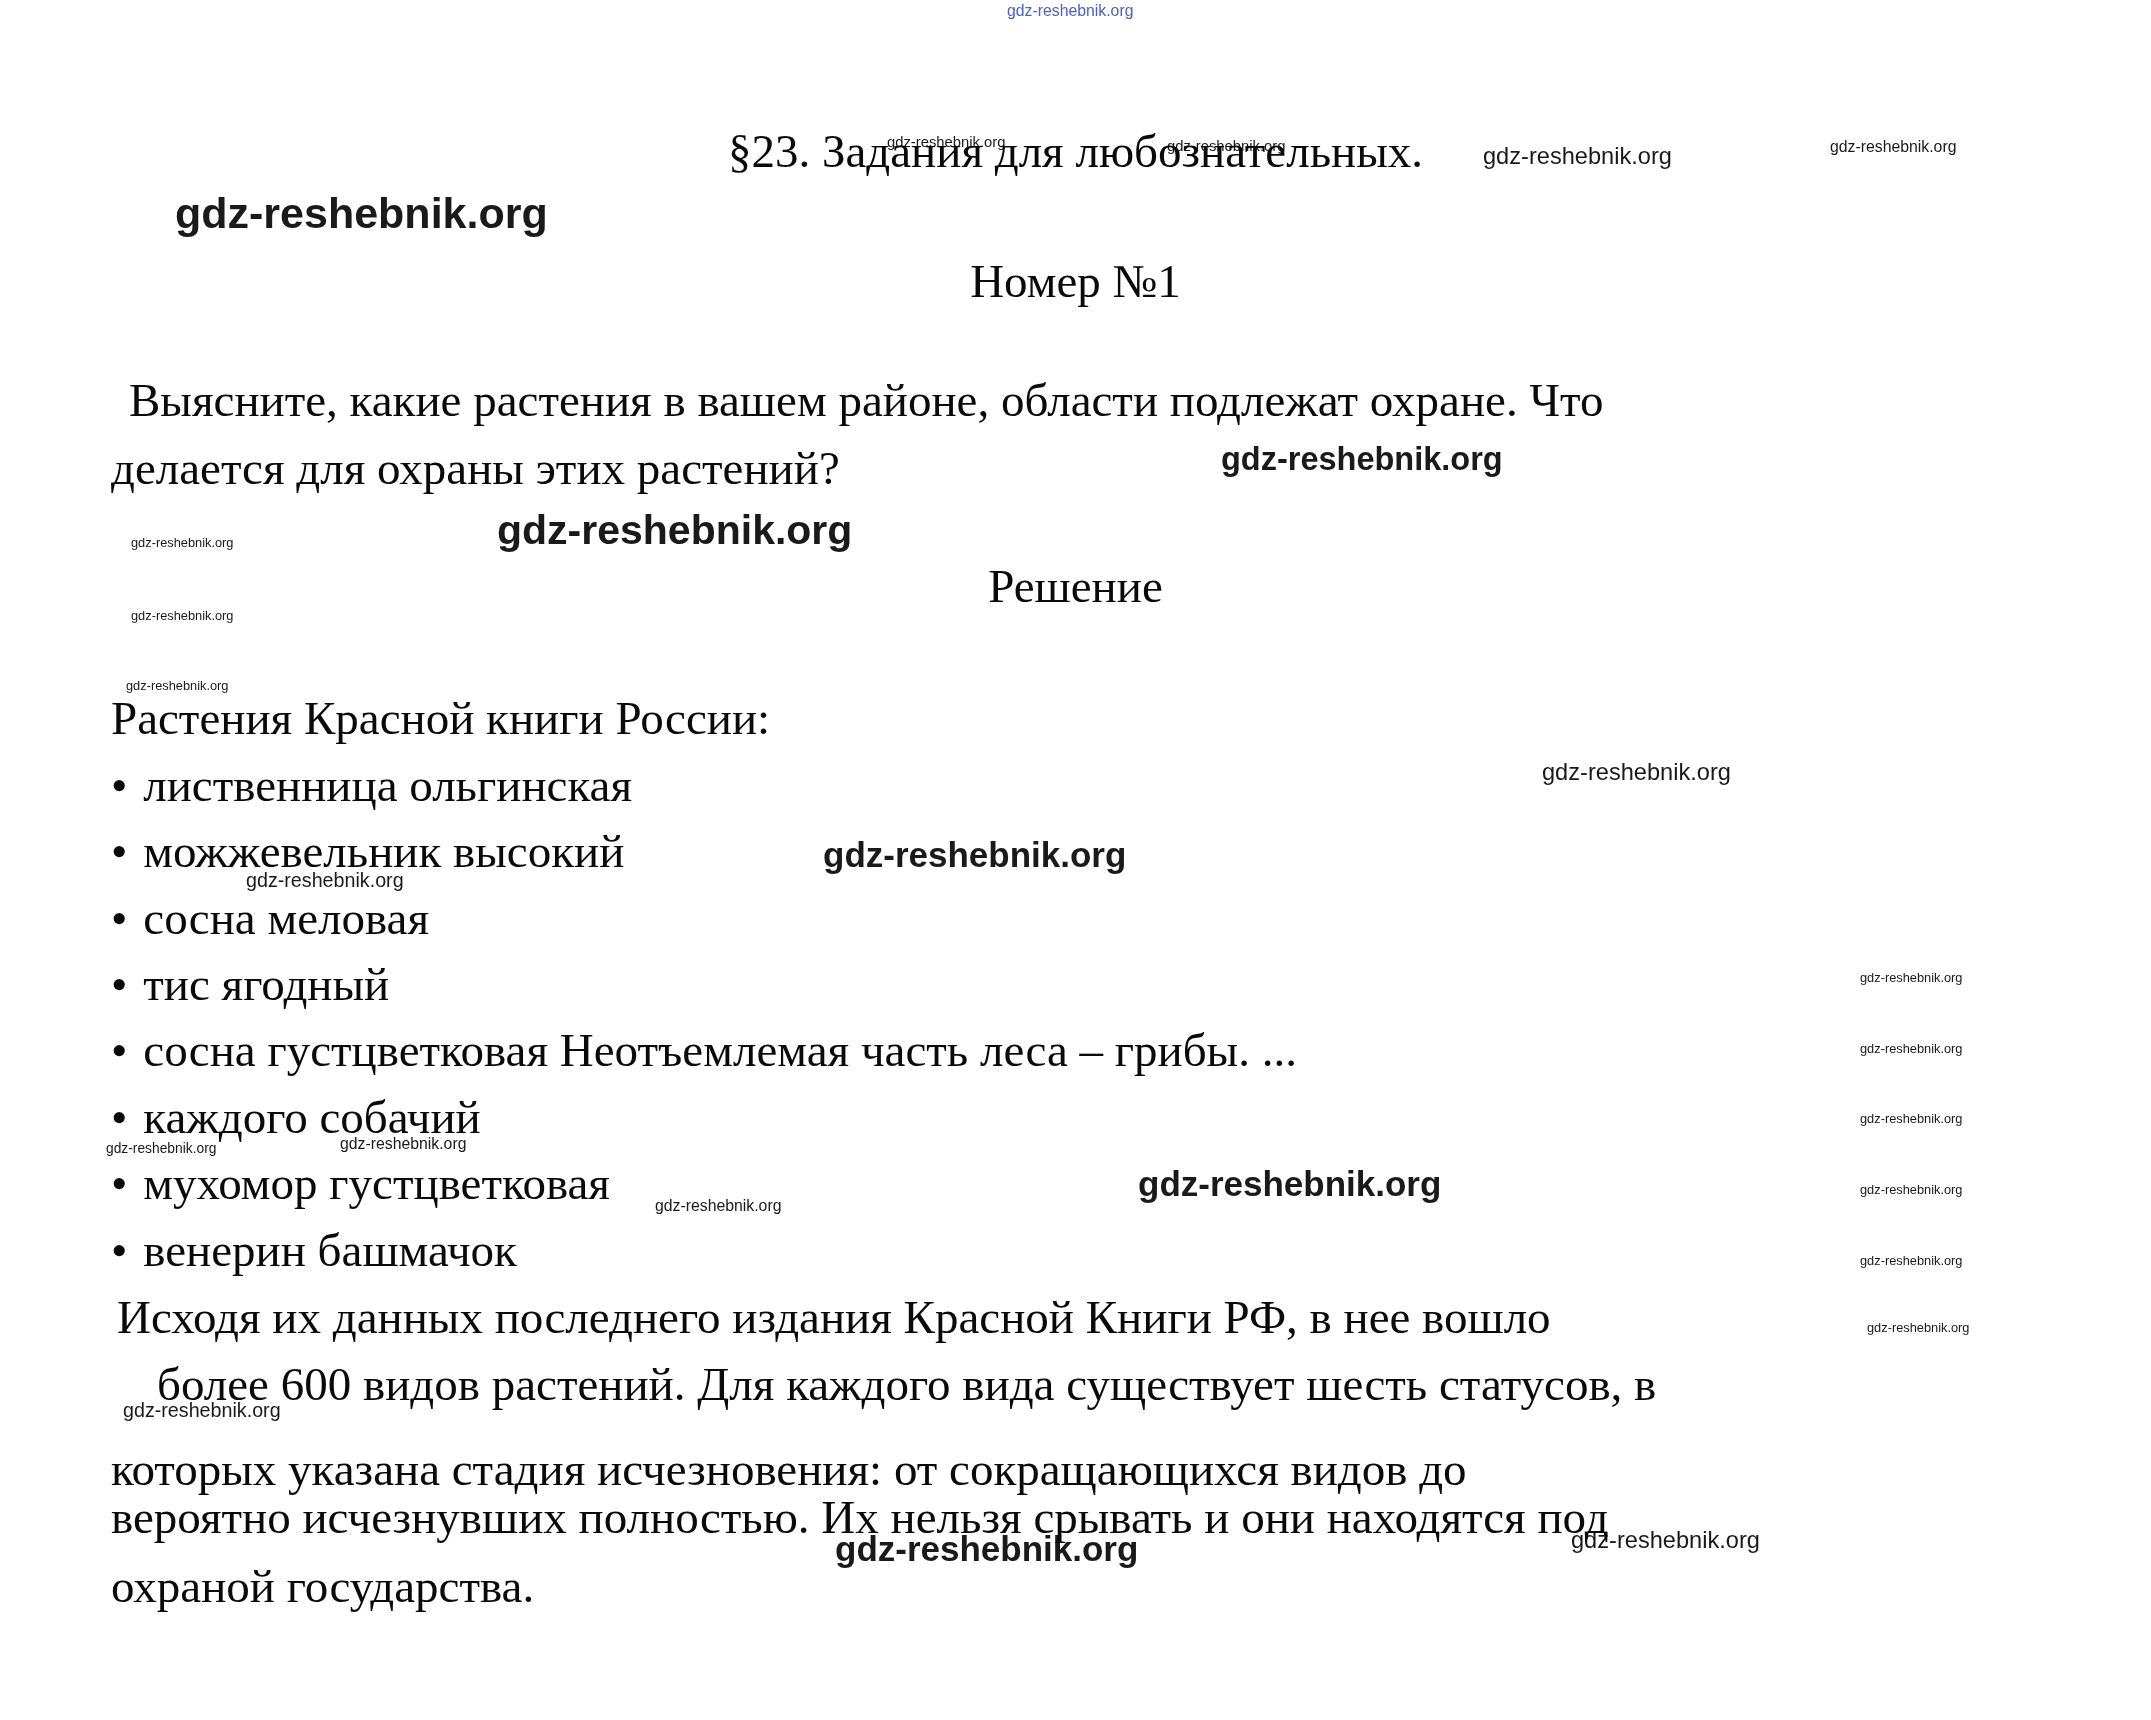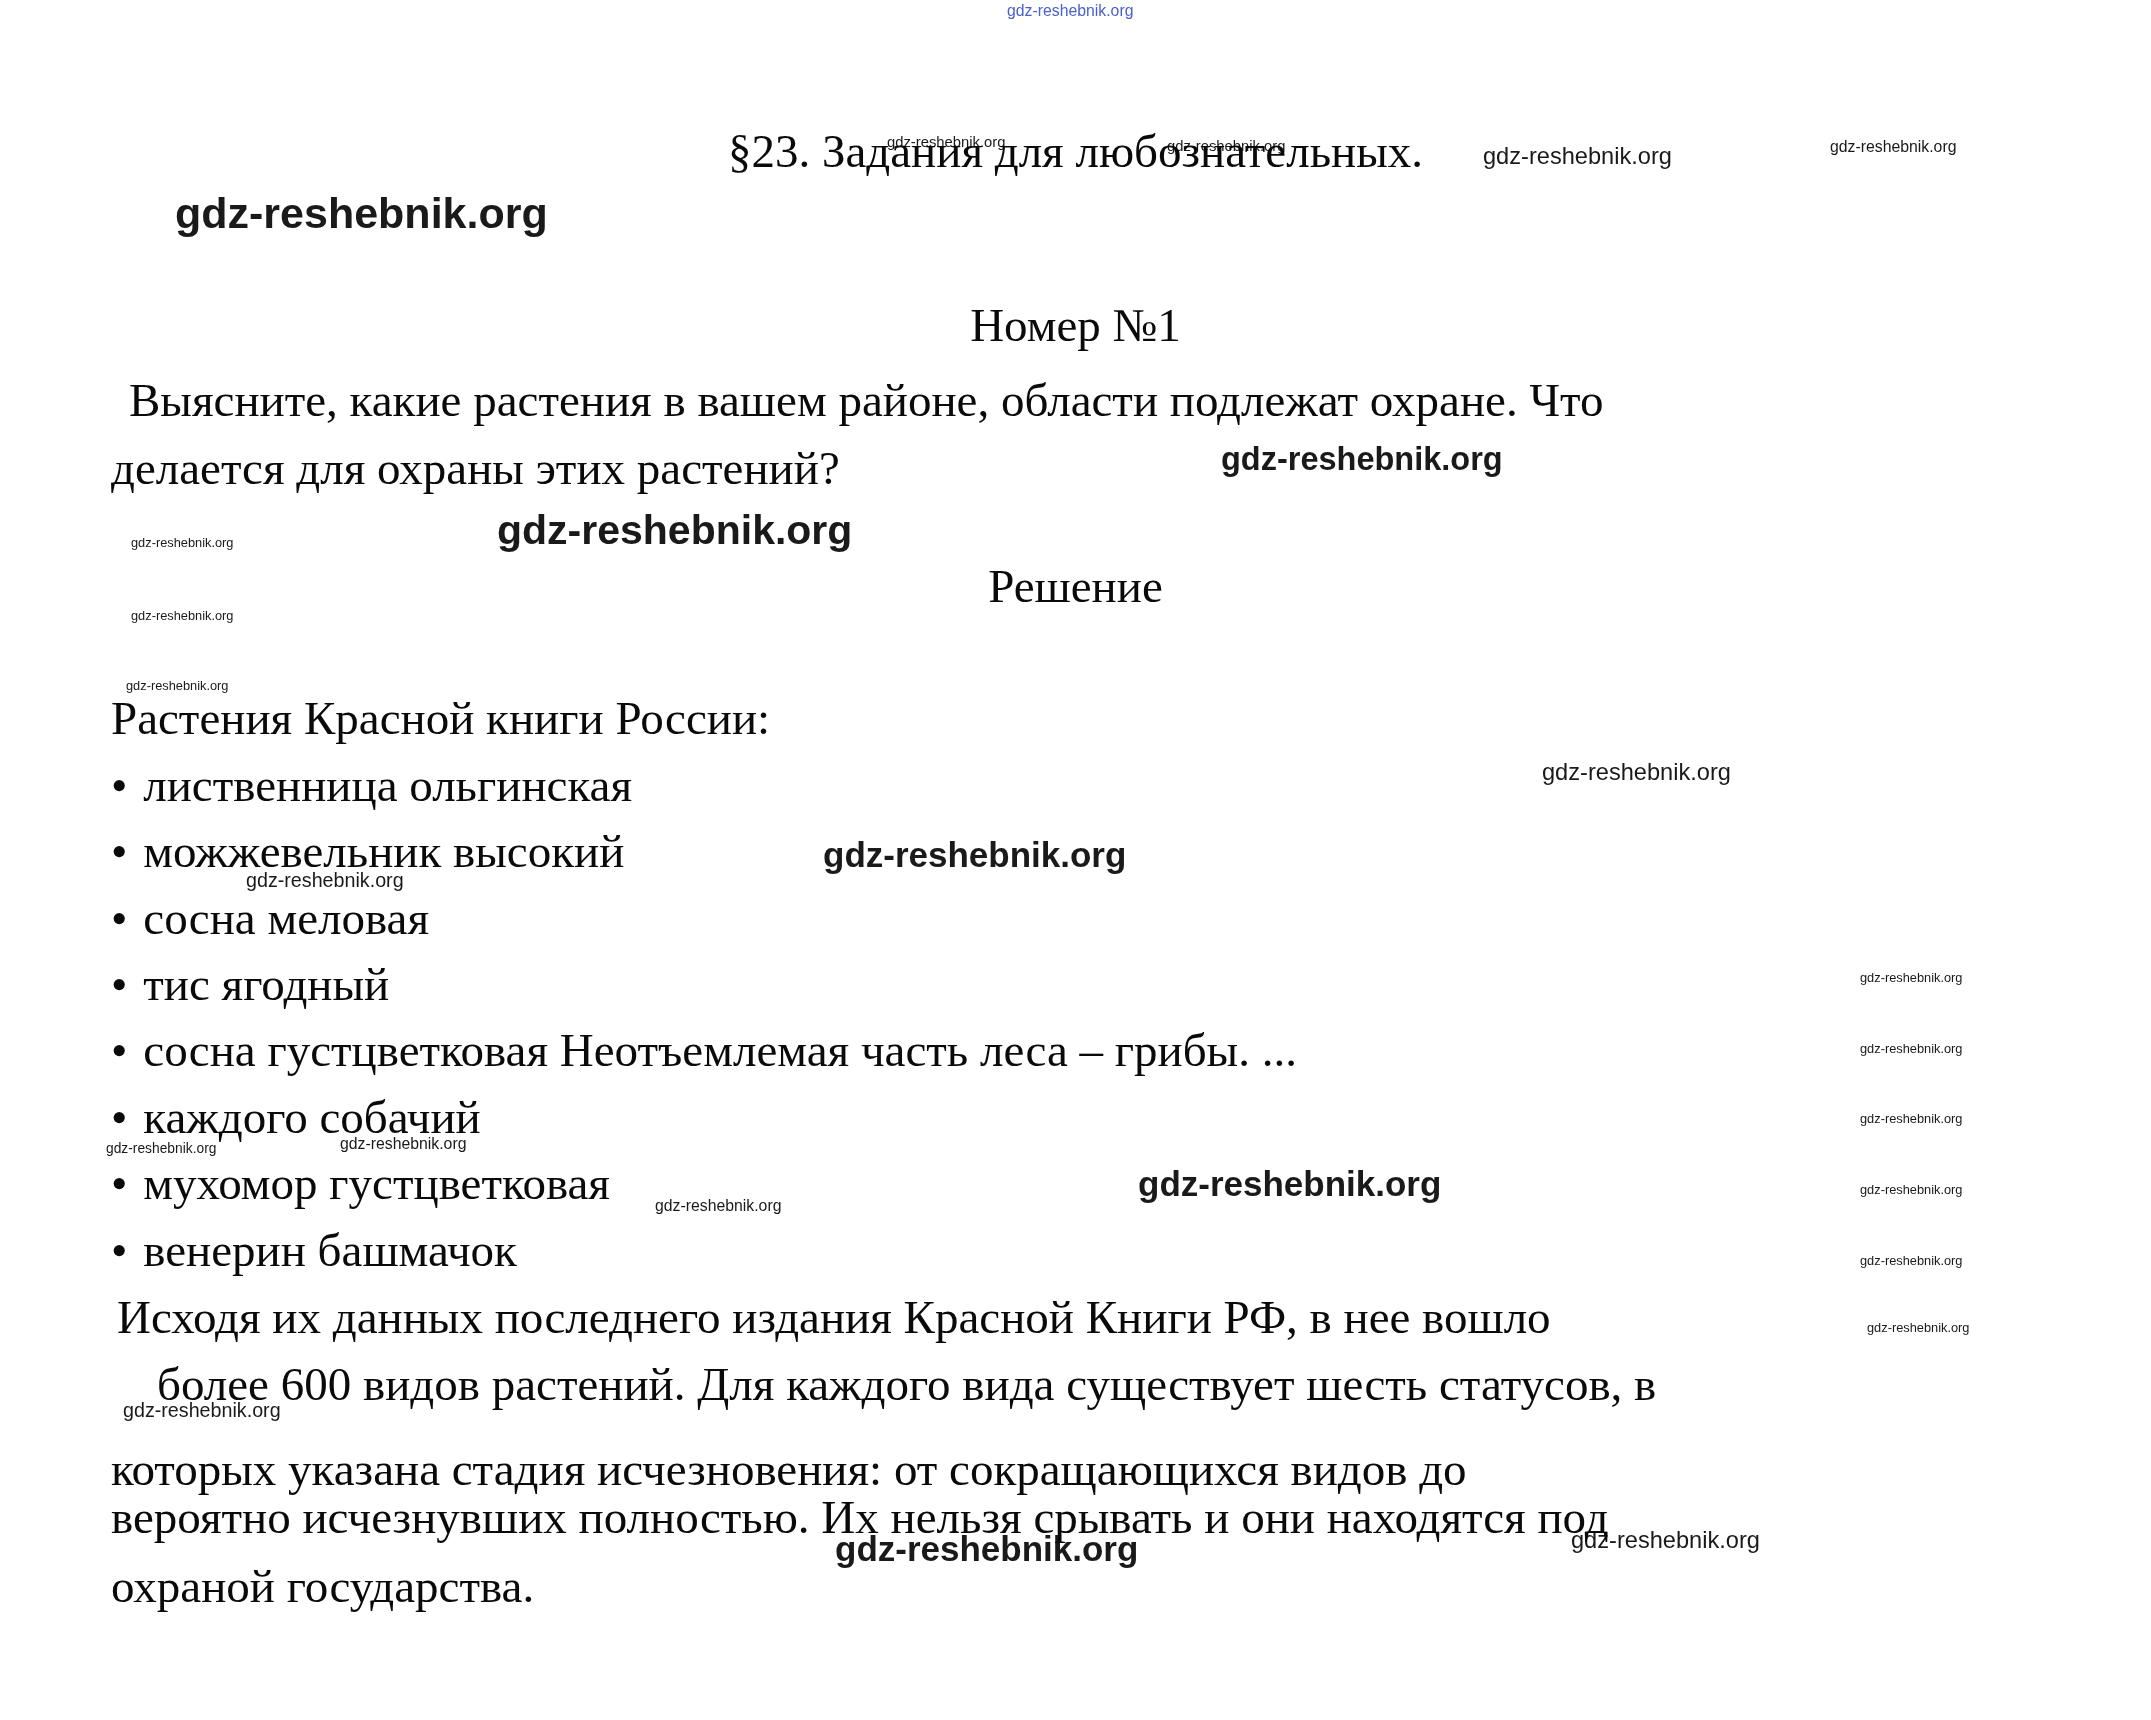--- a/index.html
+++ b/index.html
@@ -50,21 +50,21 @@
 <span class="wm" style="left:1860px; top:1182px; font-size:12.8px;">gdz-reshebnik.org</span>
 <span class="wm" style="left:655px; top:1197px; font-size:15.8px;">gdz-reshebnik.org</span>
 <span class="wm" style="left:1860px; top:1253px; font-size:12.8px;">gdz-reshebnik.org</span>
 <span class="wm" style="left:1867px; top:1320px; font-size:12.8px;">gdz-reshebnik.org</span>
 <span class="wm" style="left:123px; top:1399px; font-size:19.7px;">gdz-reshebnik.org</span>
 <span class="wm" style="left:835px; top:1529px; font-size:35px; font-weight:700;">gdz-reshebnik.org</span>
 <span class="wm" style="left:1571px; top:1527px; font-size:23.6px;">gdz-reshebnik.org</span>
 
 <div class="abs centered body-text" style="top:128px;">§23. Задания для любознательных.</div>
 
-<div class="abs centered body-text" style="top:258px;margin-top:44px;">Номер №1</div>
+<div class="abs centered body-text" style="top:258px;">Номер №1</div>
 
 <div class="abs body-text" style="left:129px; top:377px;">Выясните, какие растения в вашем районе, области подлежат охране. Что</div>
 <div class="abs body-text" style="left:111px; top:445px;">делается для охраны этих растений?</div>
 
 <div class="abs centered body-text" style="top:563px;text-align:center;">Решение</div>
 
 <div class="abs body-text" style="left:111px; top:695px;">Растения Красной книги России:</div>
 
 <div class="abs body-text bullet-line" style="left:111px; top:762px;">
   <span class="bullet-marker">•</span>

